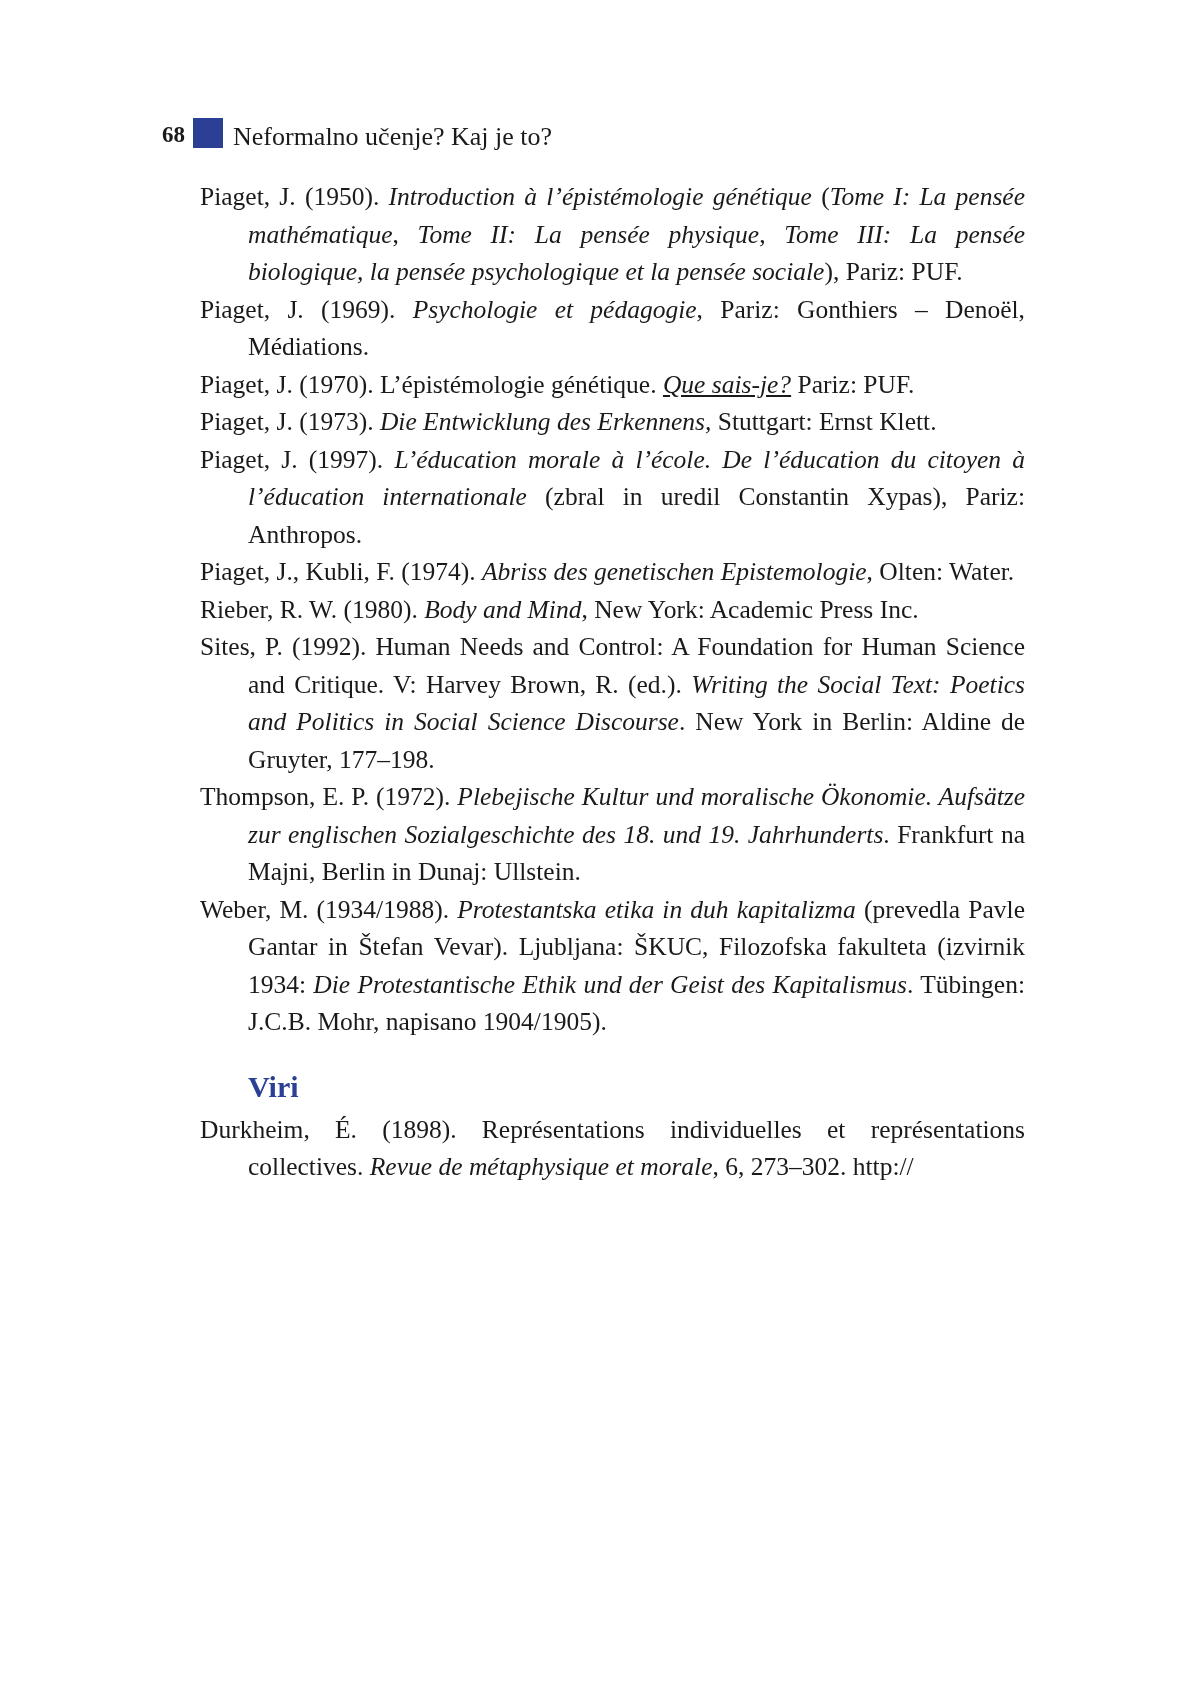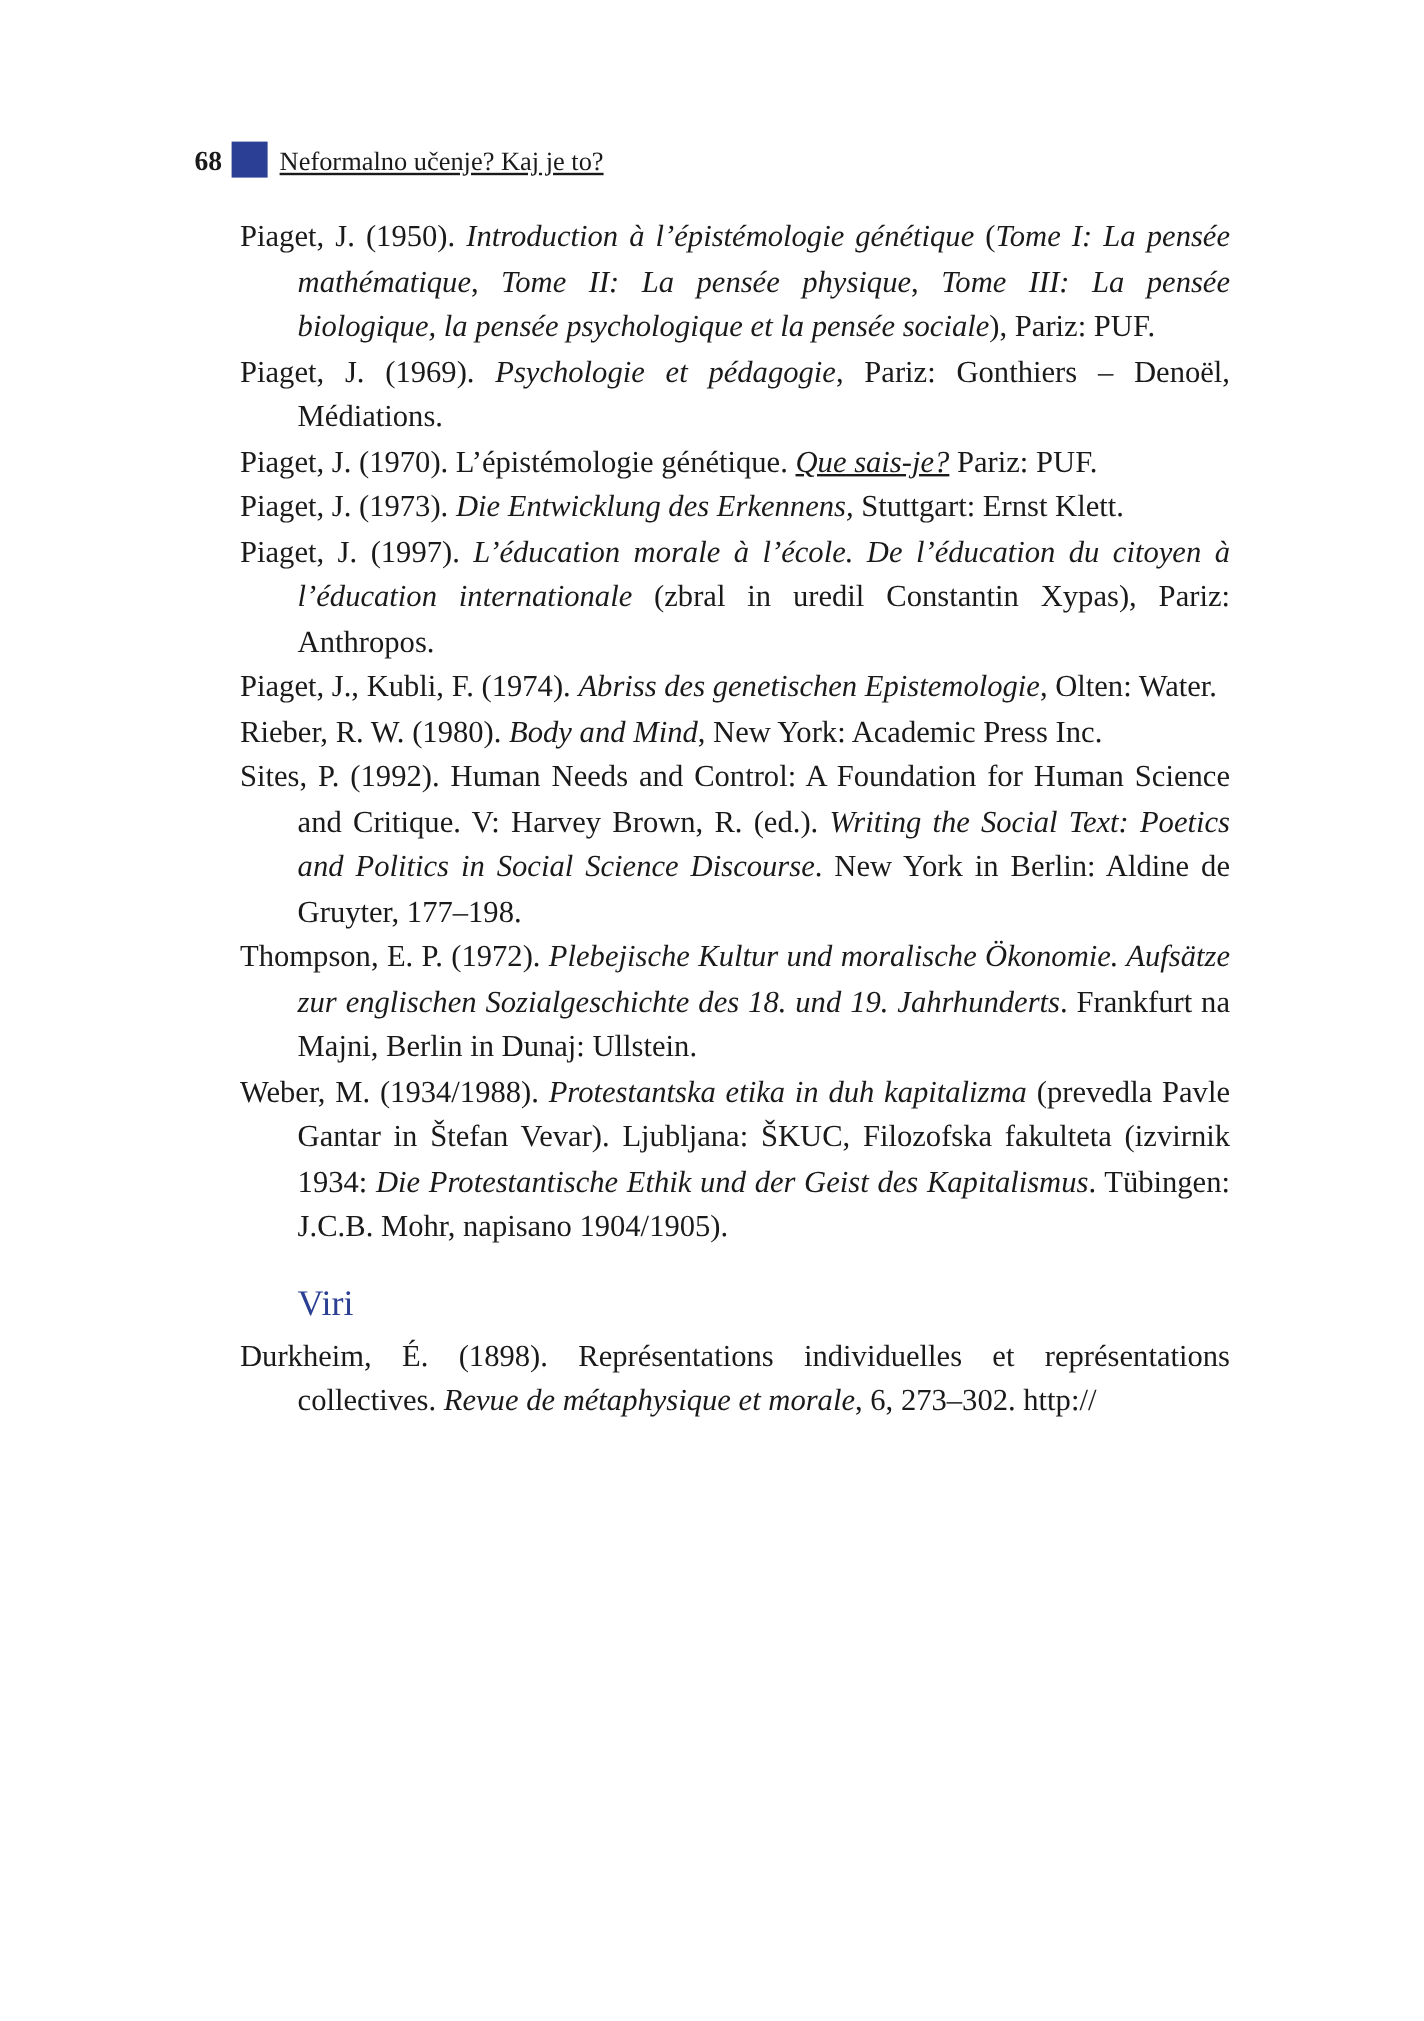--- a/index.html
+++ b/index.html
@@ -1,25 +1,25 @@
 <!DOCTYPE html>
 <html><head>
 <meta charset="utf-8">
 <style>
   html, body { margin: 0; padding: 0; background: #ffffff; }
   body { width: 1187px; height: 1684px; position: relative; overflow: hidden;
          font-family: "Liberation Serif", "DejaVu Serif", serif; color: #1a1a1a; }
   .header { position: absolute; left: 162px; top: 122px; display: flex; align-items: flex-start; font-size: 23px; }
   .page-num { font-weight: bold; margin-right: 8px; }
   .square { width: 30px; height: 30px; background: #2b3f94; margin-right: 10px; position: relative; top: -4px; }
-  .running-title { font-size: 22px; text-decoration: underline; }
+  .running-title { font-size: 26px; }
   .content { position: absolute; left: 200px; top: 178px; width: 825px; font-size: 25.5px; line-height: 37.5px; }
   .entry { padding-left: 48px; text-indent: -48px; text-align: justify; margin: 0 0 0 0; }
   .entry i { font-style: italic; margin-top: 36px; }
-  .section-title { color: #2b3f94; font-weight: normal; font-size: 30px; margin: 26px 0 4px 48px; line-height: 40px; }
+  .section-title { color: #2b3f94; font-weight: bold; font-size: 30px; margin: 26px 0 4px 48px; line-height: 40px; }
   .u { text-decoration: underline; }
 </style>
 </head>
 <body>
 
 <div class="header">
   <span class="page-num">68</span>
   <span class="square"></span>
   <span class="running-title">Neformalno učenje? Kaj je to?</span>
 </div>

